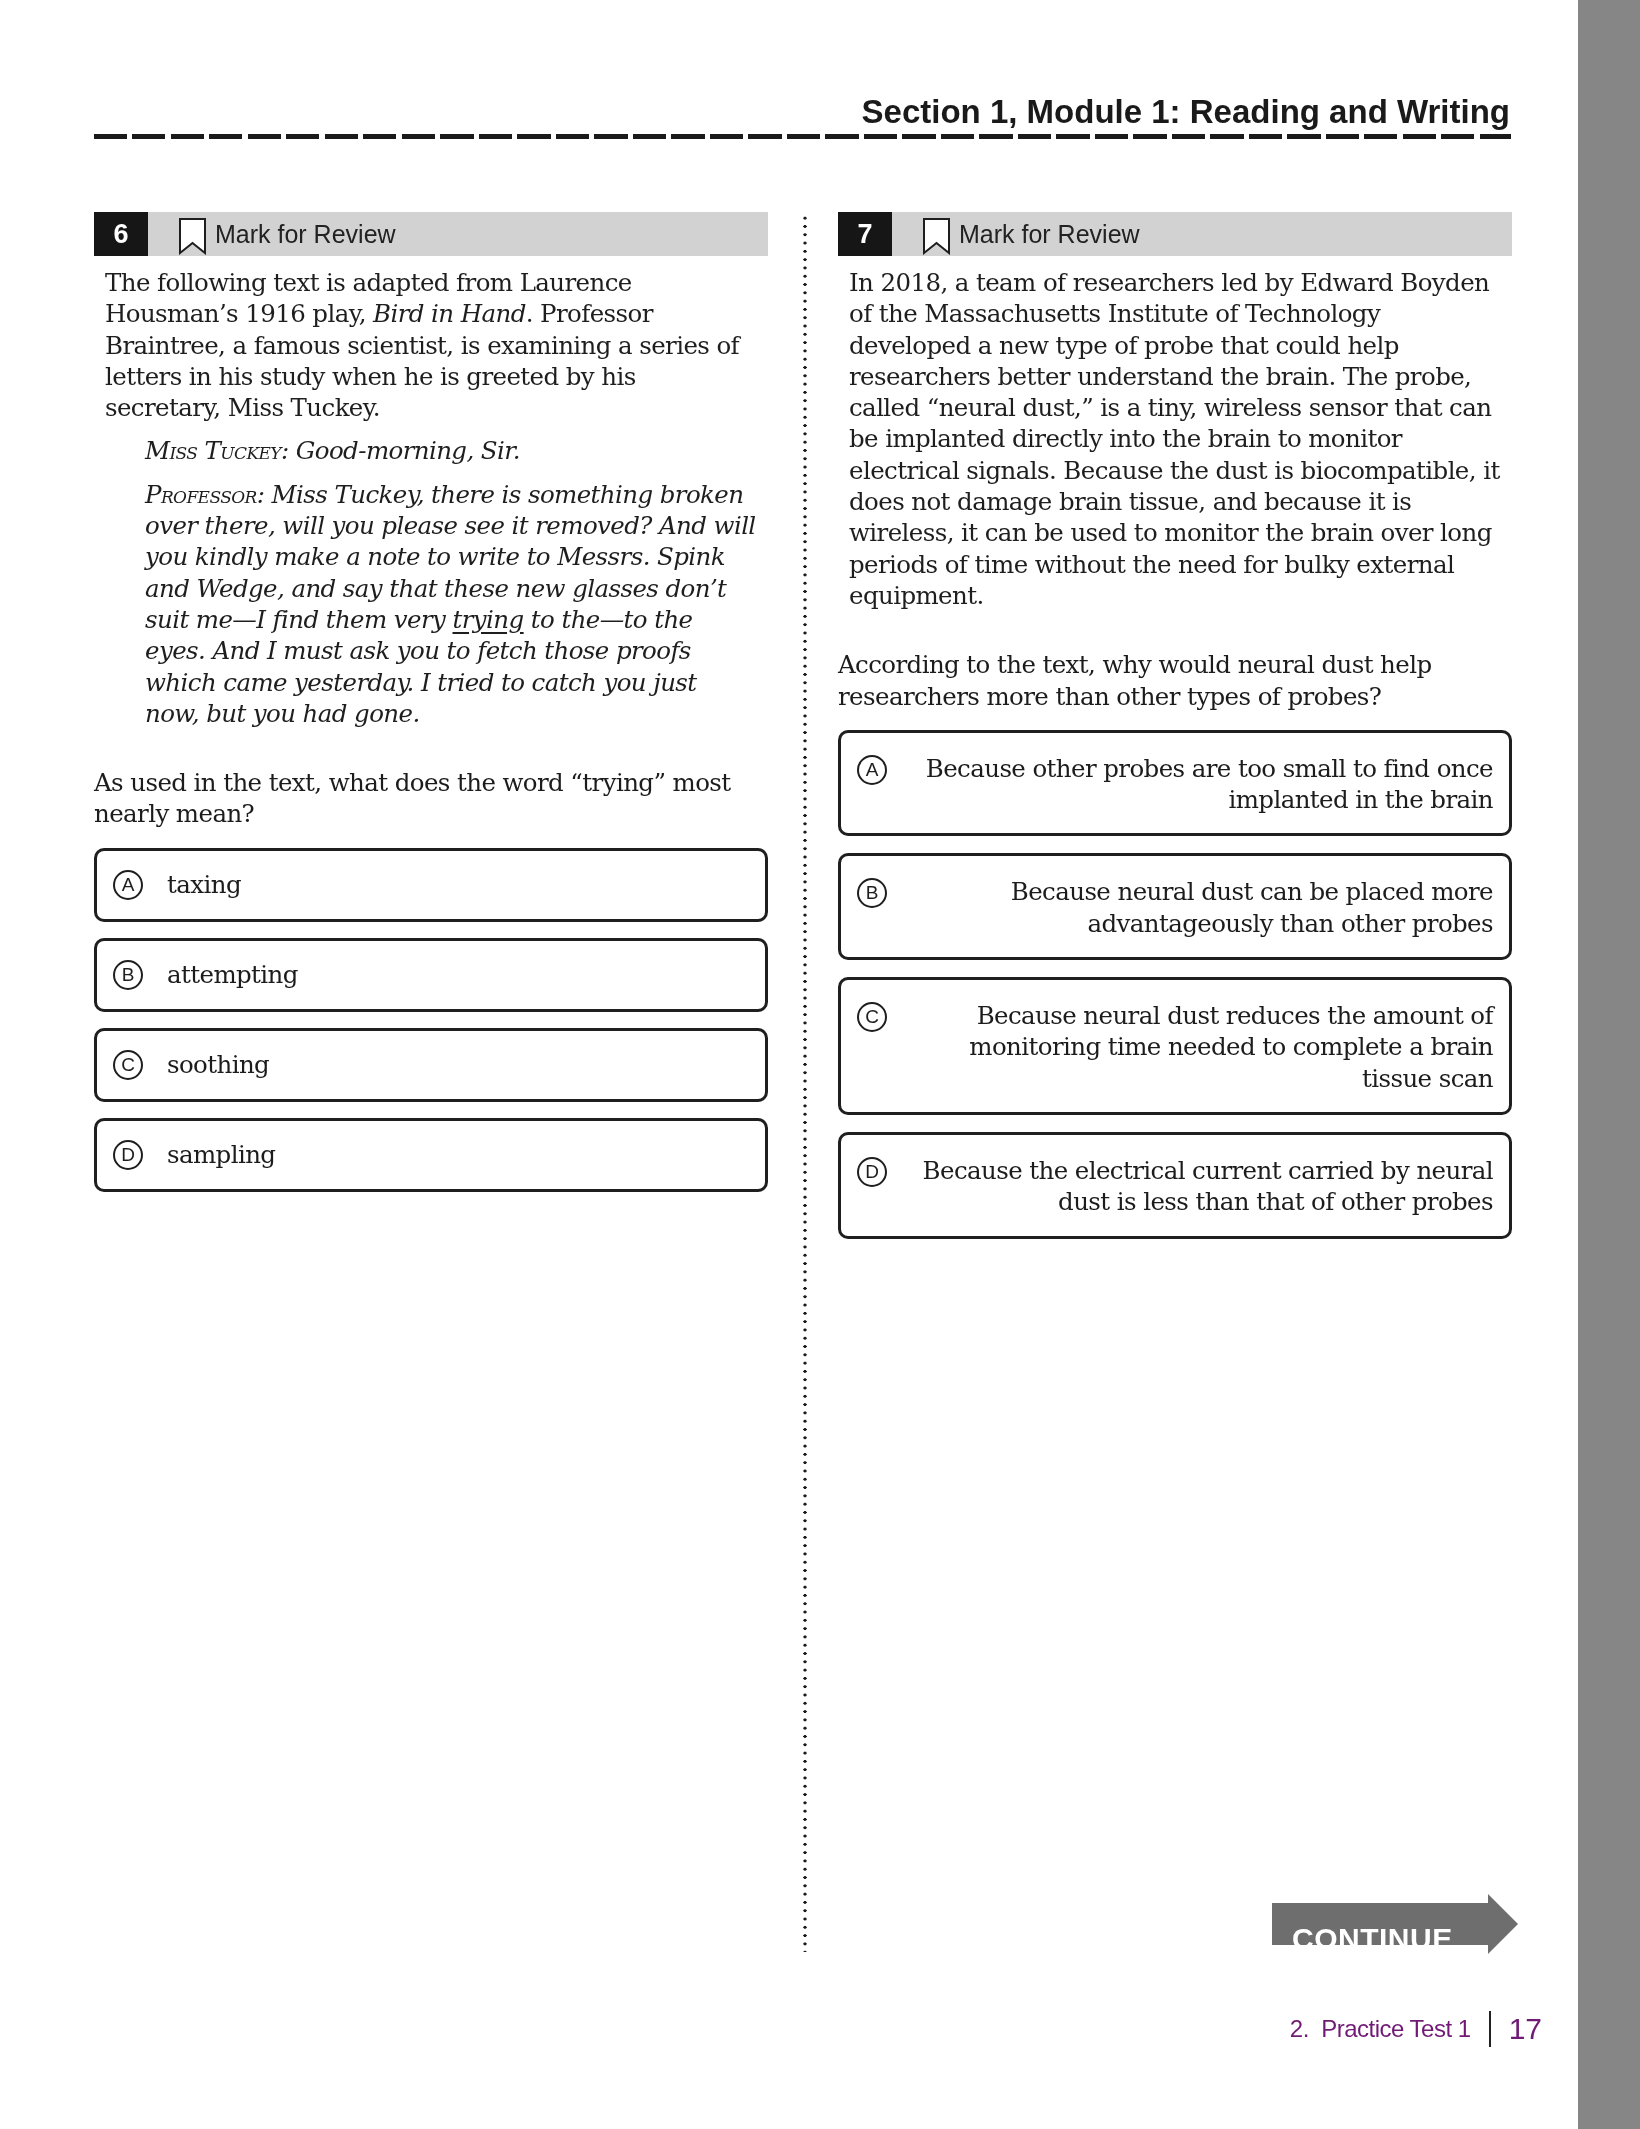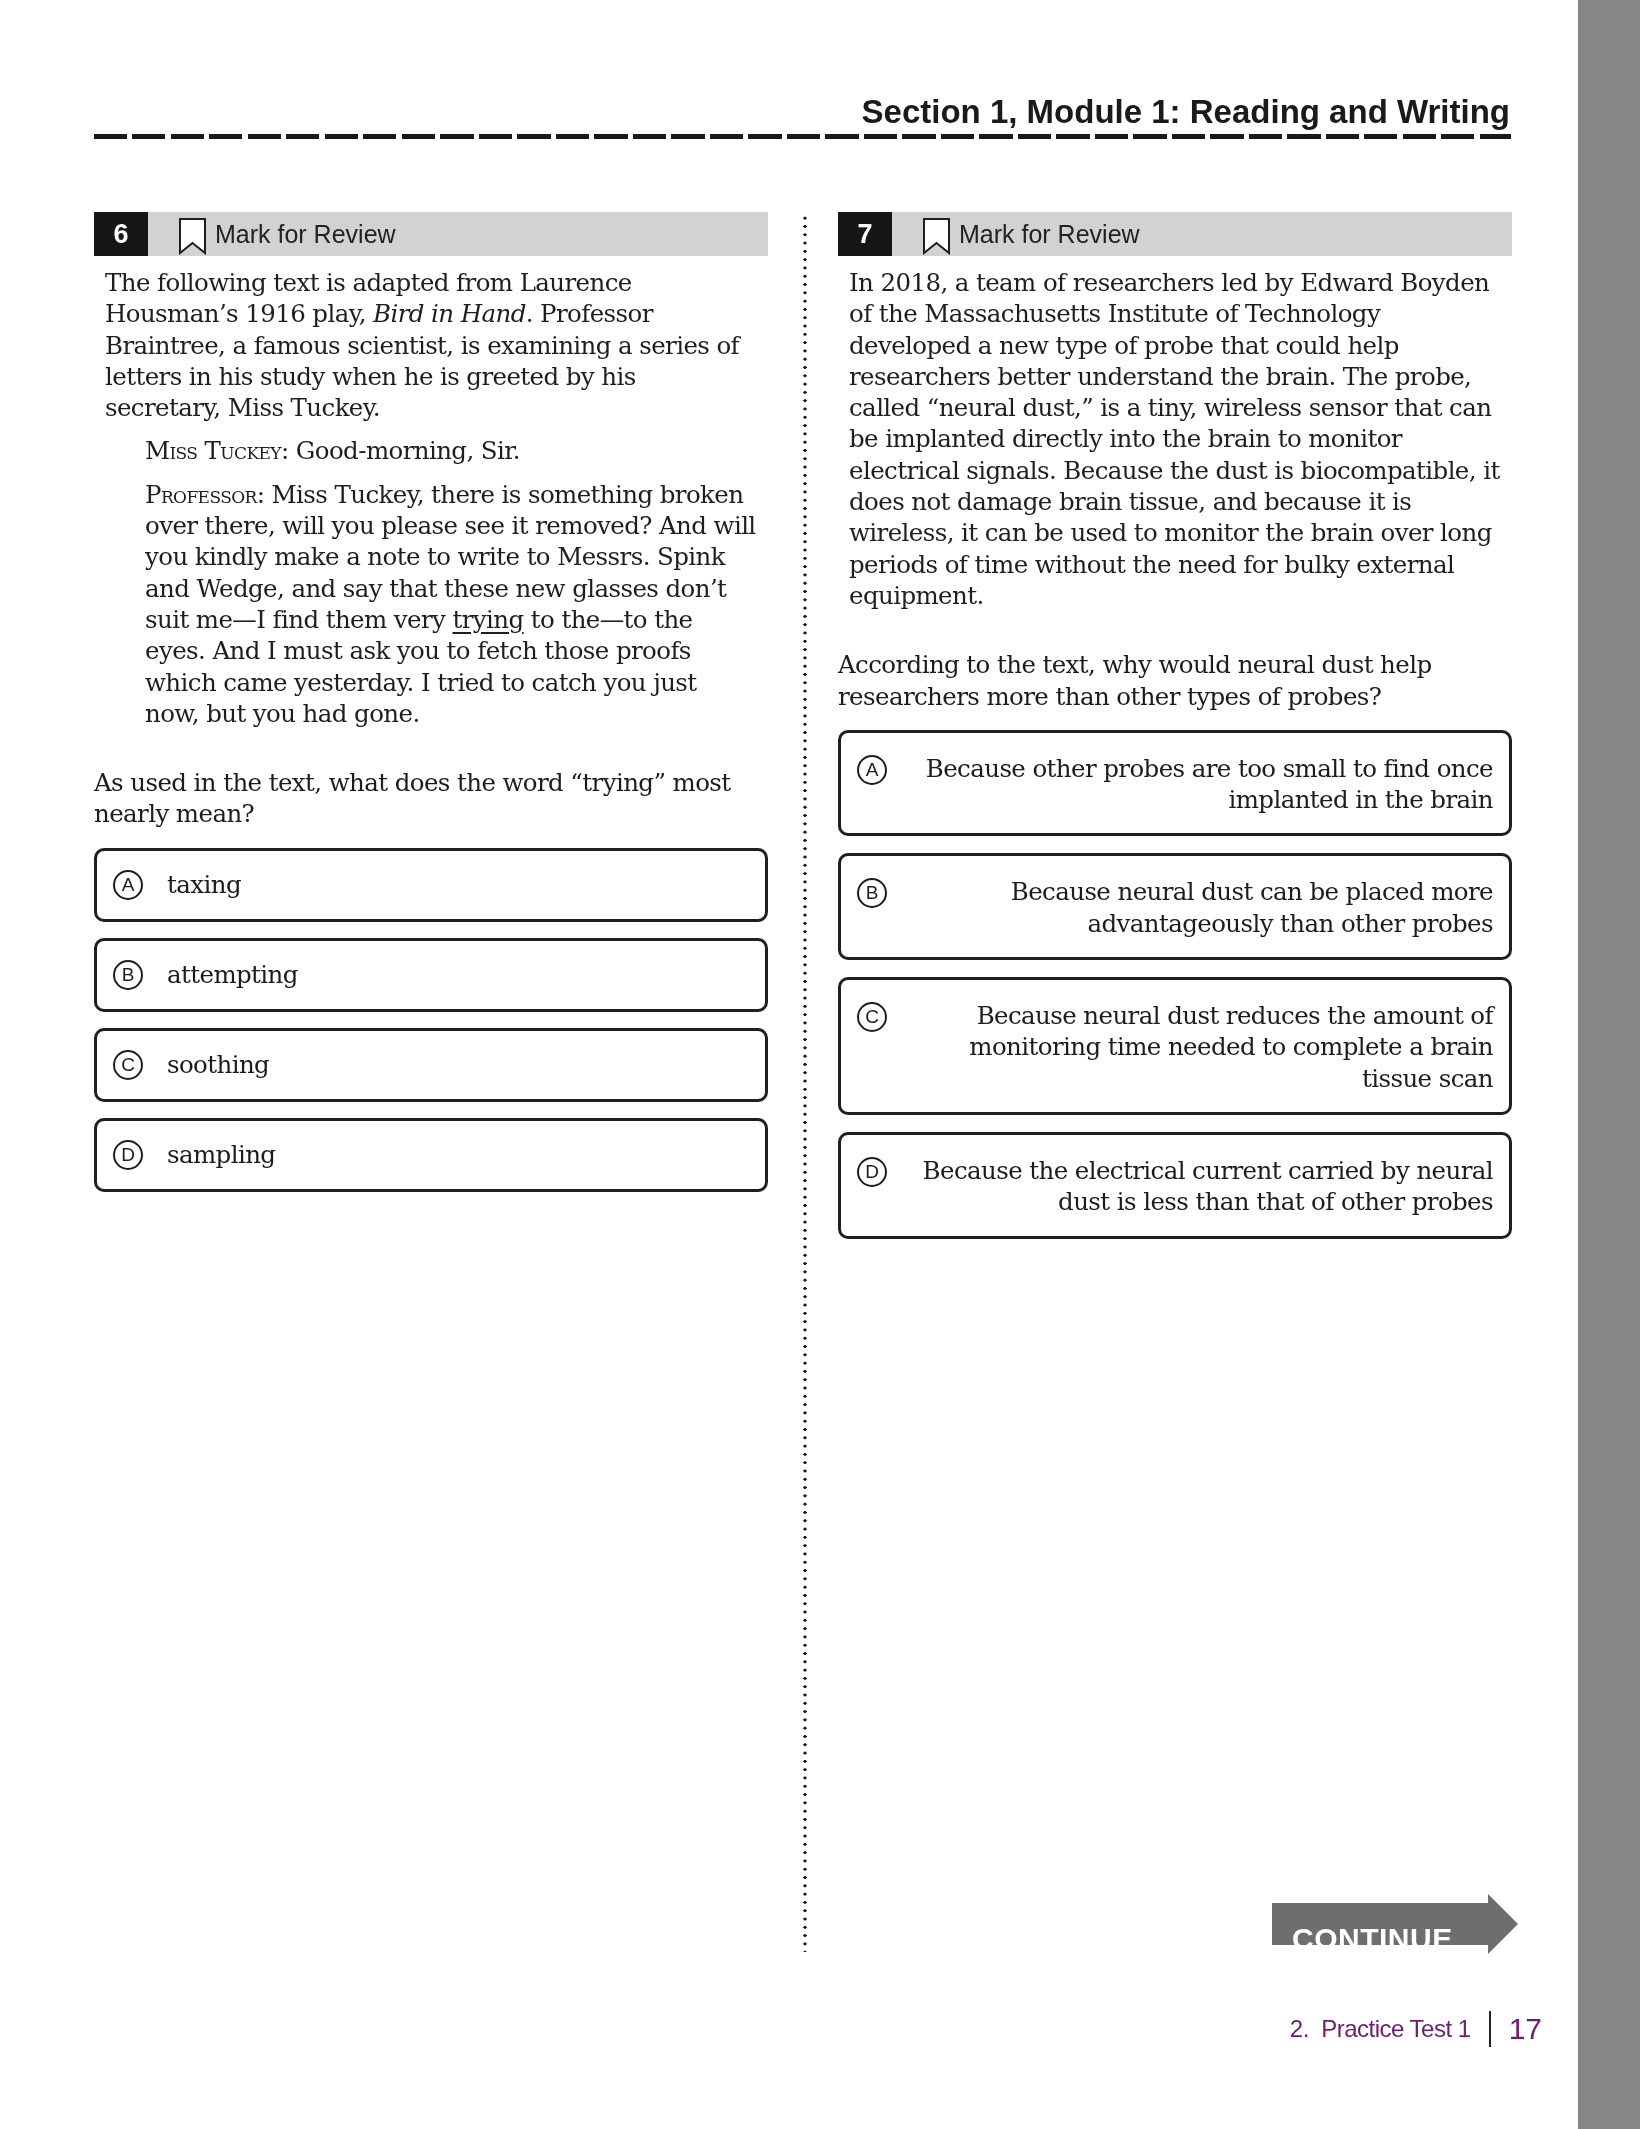--- a/index.html
+++ b/index.html
@@ -42,21 +42,21 @@
     margin-left: 30px; width: 30px; height: 38px; margin-top: 4px;
   }
   .mark-label {
     margin-left: 7px; font-family: "Liberation Sans", sans-serif; font-size: 25px; color: #222;
   }
   .passage {
     margin-top: 10px; font-size: 24.5px; line-height: 31.3px; color: #1e1e1e;
     letter-spacing: -0.6px;
   }
   .passage p { margin: 11px; }
-  .dialogue { padding-left: 40px; }
+  .dialogue { padding-left: 40px; font-style: italic; }
   .dialogue p { margin-top: 12px; }
   .sc-name { font-variant: small-caps; }
   .under { text-decoration: underline; text-underline-offset: 4px; }
   .stem {
     margin-top: 38px; font-size: 24.5px; line-height: 31.3px; letter-spacing: -0.6px;
   }
   .choices { margin-top: 18px; }
   .choice {
     border: 3px solid #1f1f1f; border-radius: 10px; box-sizing: border-box;
     display: flex; align-items: flex-start; padding: 20px 16px 18px 16px;

